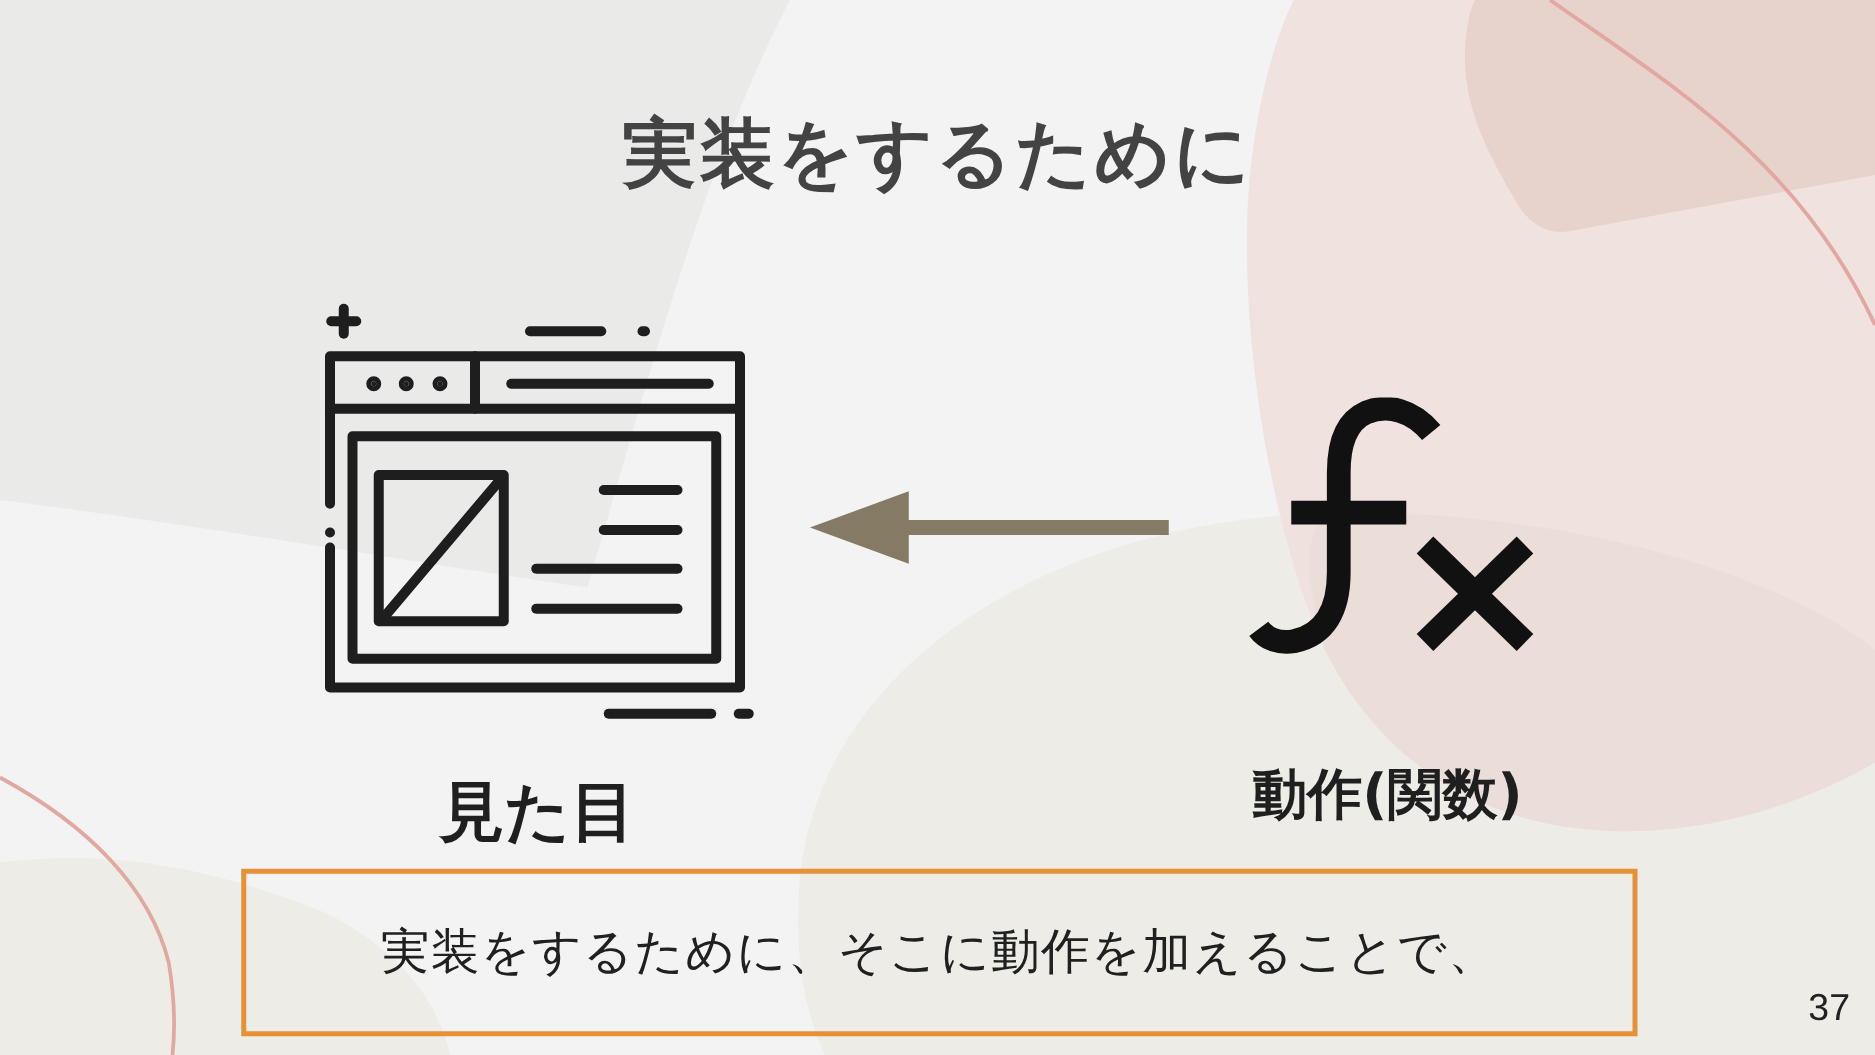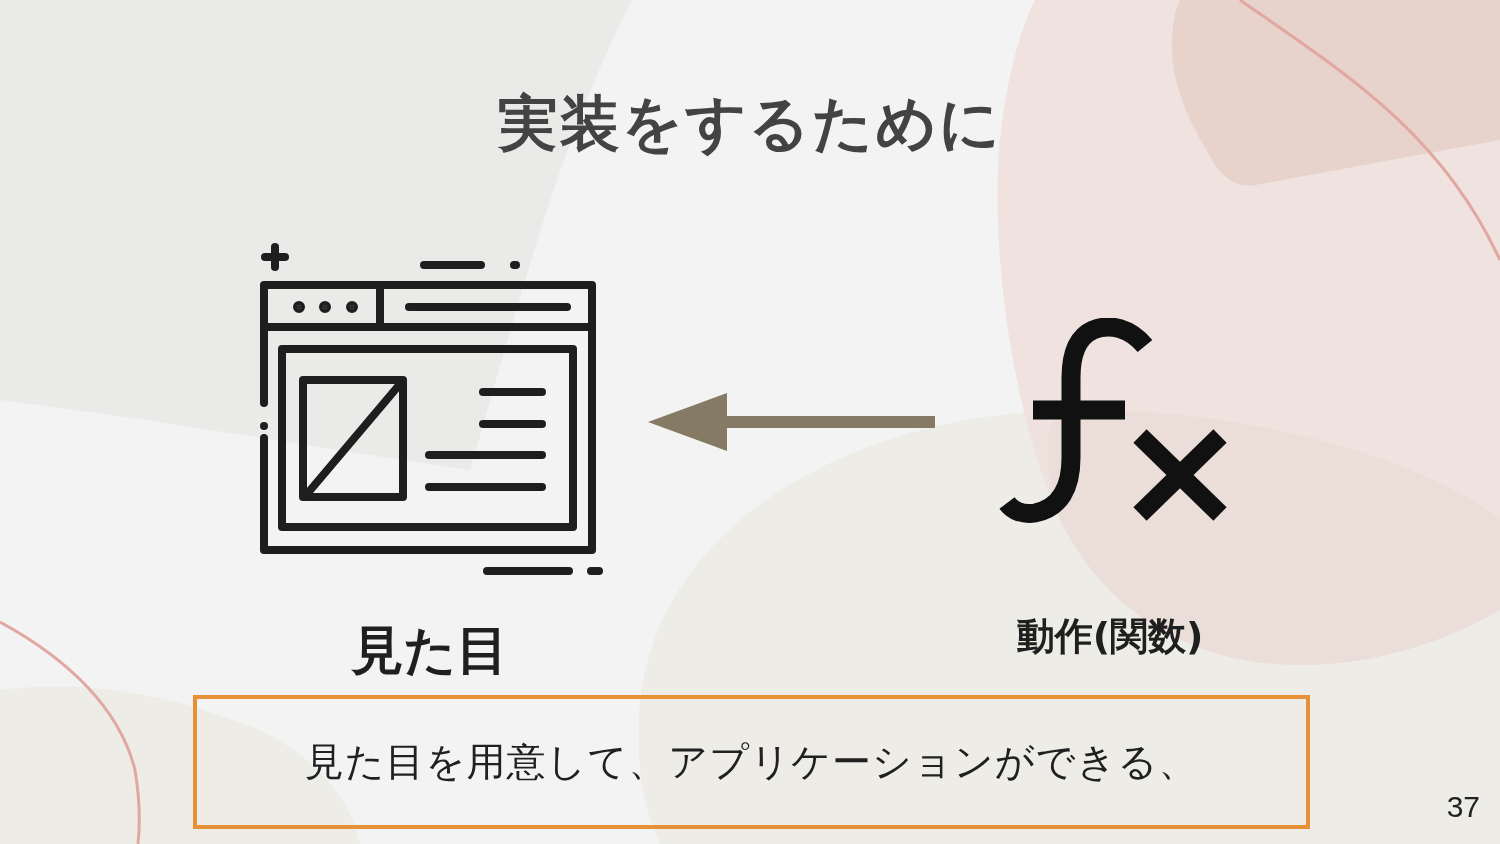--- a/index.html
+++ b/index.html
@@ -5,21 +5,21 @@
     html, body { margin:0; padding:0; }
     body { width:1500px; height:844px; overflow:hidden; background:#f3f3f3; position:relative;
       font-family:"DejaVu Sans", "Liberation Sans", sans-serif; }
     .bg { position:absolute; left:0; top:0; width:1500px; height:844px; }
     .title { position:absolute; left:0; width:1500px; top:88px; text-align:center; font-size:60px; font-weight:bold;
       color:#434343; letter-spacing:2px; line-height:70px; }
     .icon-browser { position:absolute; left:255px; top:238px; width:355px; height:345px; }
     .label-left { position:absolute; left:330px; width:200px; top:622px; text-align:center; font-size:52px; font-weight:bold; color:#1f1f1f; line-height:56px; }
     .arrow { position:absolute; left:645px; top:390px; width:292px; height:64px; }
     .icon-fx { position:absolute; left:995px; top:318px; width:240px; height:210px; }
-    .label-right { position:absolute; left:990px; width:240px; top:608px; text-align:center; font-size:38px; font-weight:bold; color:#1f1f1f; line-height:56px; }
+    .label-right { position:absolute; left:990px; width:240px; top:608px; text-align:center; font-size:44px; font-weight:bold; color:#1f1f1f; line-height:56px; }
     .callout { position:absolute; left:193px; top:695px; width:1109px; height:126px; border:4px solid #e69138; box-sizing:content-box;
       display:flex; flex-direction:column; align-items:center; justify-content:center; }
     .callout span { font-size:39px; color:#202020; line-height:52px; letter-spacing:1px; }
     .page-num { position:absolute; right:20px; top:790px; font-size:30px; color:#222; font-family:"Liberation Sans", sans-serif; }
   </style>
 </head>
 <body>
 
 <svg class="bg" viewBox="0 0 1500 844" xmlns="http://www.w3.org/2000/svg">
 
@@ -77,16 +77,16 @@
     <path d="M150 28 C135 10 115 5 98 12 C80 20 76 40 76 60 L76 140 C76 170 65 190 40 195 C28 197 18 193 12 185" stroke-width="19"></path>
     <line x1="38" y1="92" x2="130" y2="92" stroke-width="19"></line>
     <line x1="145" y1="118" x2="225" y2="196" stroke-width="19"></line>
     <line x1="225" y1="118" x2="145" y2="196" stroke-width="19"></line>
   </g>
 </svg>
 
 <div class="label-right">動作(関数)</div>
 
 <div class="callout">
-  <span>見た目を用意して、アプリケーションができる、</span>
+  <span>実装をするために、そこに動作を加えることで、</span>
 </div>
 
 <div class="page-num">37</div>
 
 </body></html>

